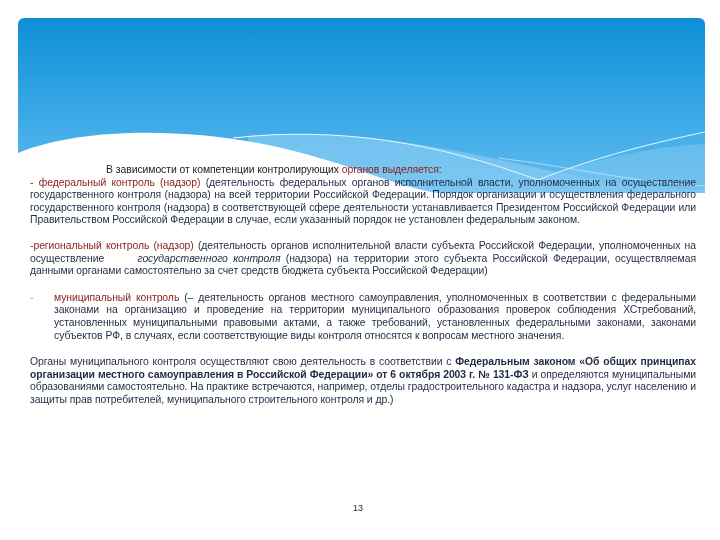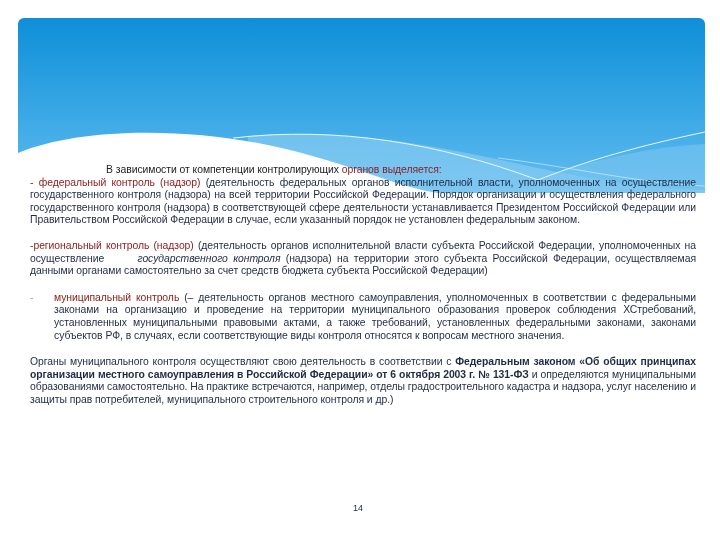--- a/index.html
+++ b/index.html
@@ -78,14 +78,14 @@
 
     <div class="gap2"></div>
 
     <p class="list-item"><span class="dash">-</span><span class="red">муниципальный контроль</span><span> (– деятельность органов местного самоуправления, уполномоченных в соответствии с федеральными законами на организацию и проведение на территории муниципального образования проверок соблюдения ХСтребований, установленных муниципальными правовыми актами, а также требований, установленных федеральными законами, законами субъектов РФ, в случаях, если соответствующие виды контроля относятся к вопросам местного значения.</span></p>
 
     <div class="gap2"></div>
 
     <p><span>Органы муниципального контроля осуществляют свою деятельность в соответствии с </span><span class="b">Федеральным законом «Об общих принципах организации местного самоуправления в Российской Федерации» от 6 октября 2003 г. № 131-ФЗ</span><span> и определяются муниципальными образованиями самостоятельно. На практике встречаются, например, отделы градостроительного кадастра и надзора, услуг населению и защиты прав потребителей, муниципального строительного контроля и др.)</span></p>
   </div>
 
-  <div class="page-number">14</div>
+  <div class="page-number">13</div>
 </div>
 
 </body></html>

